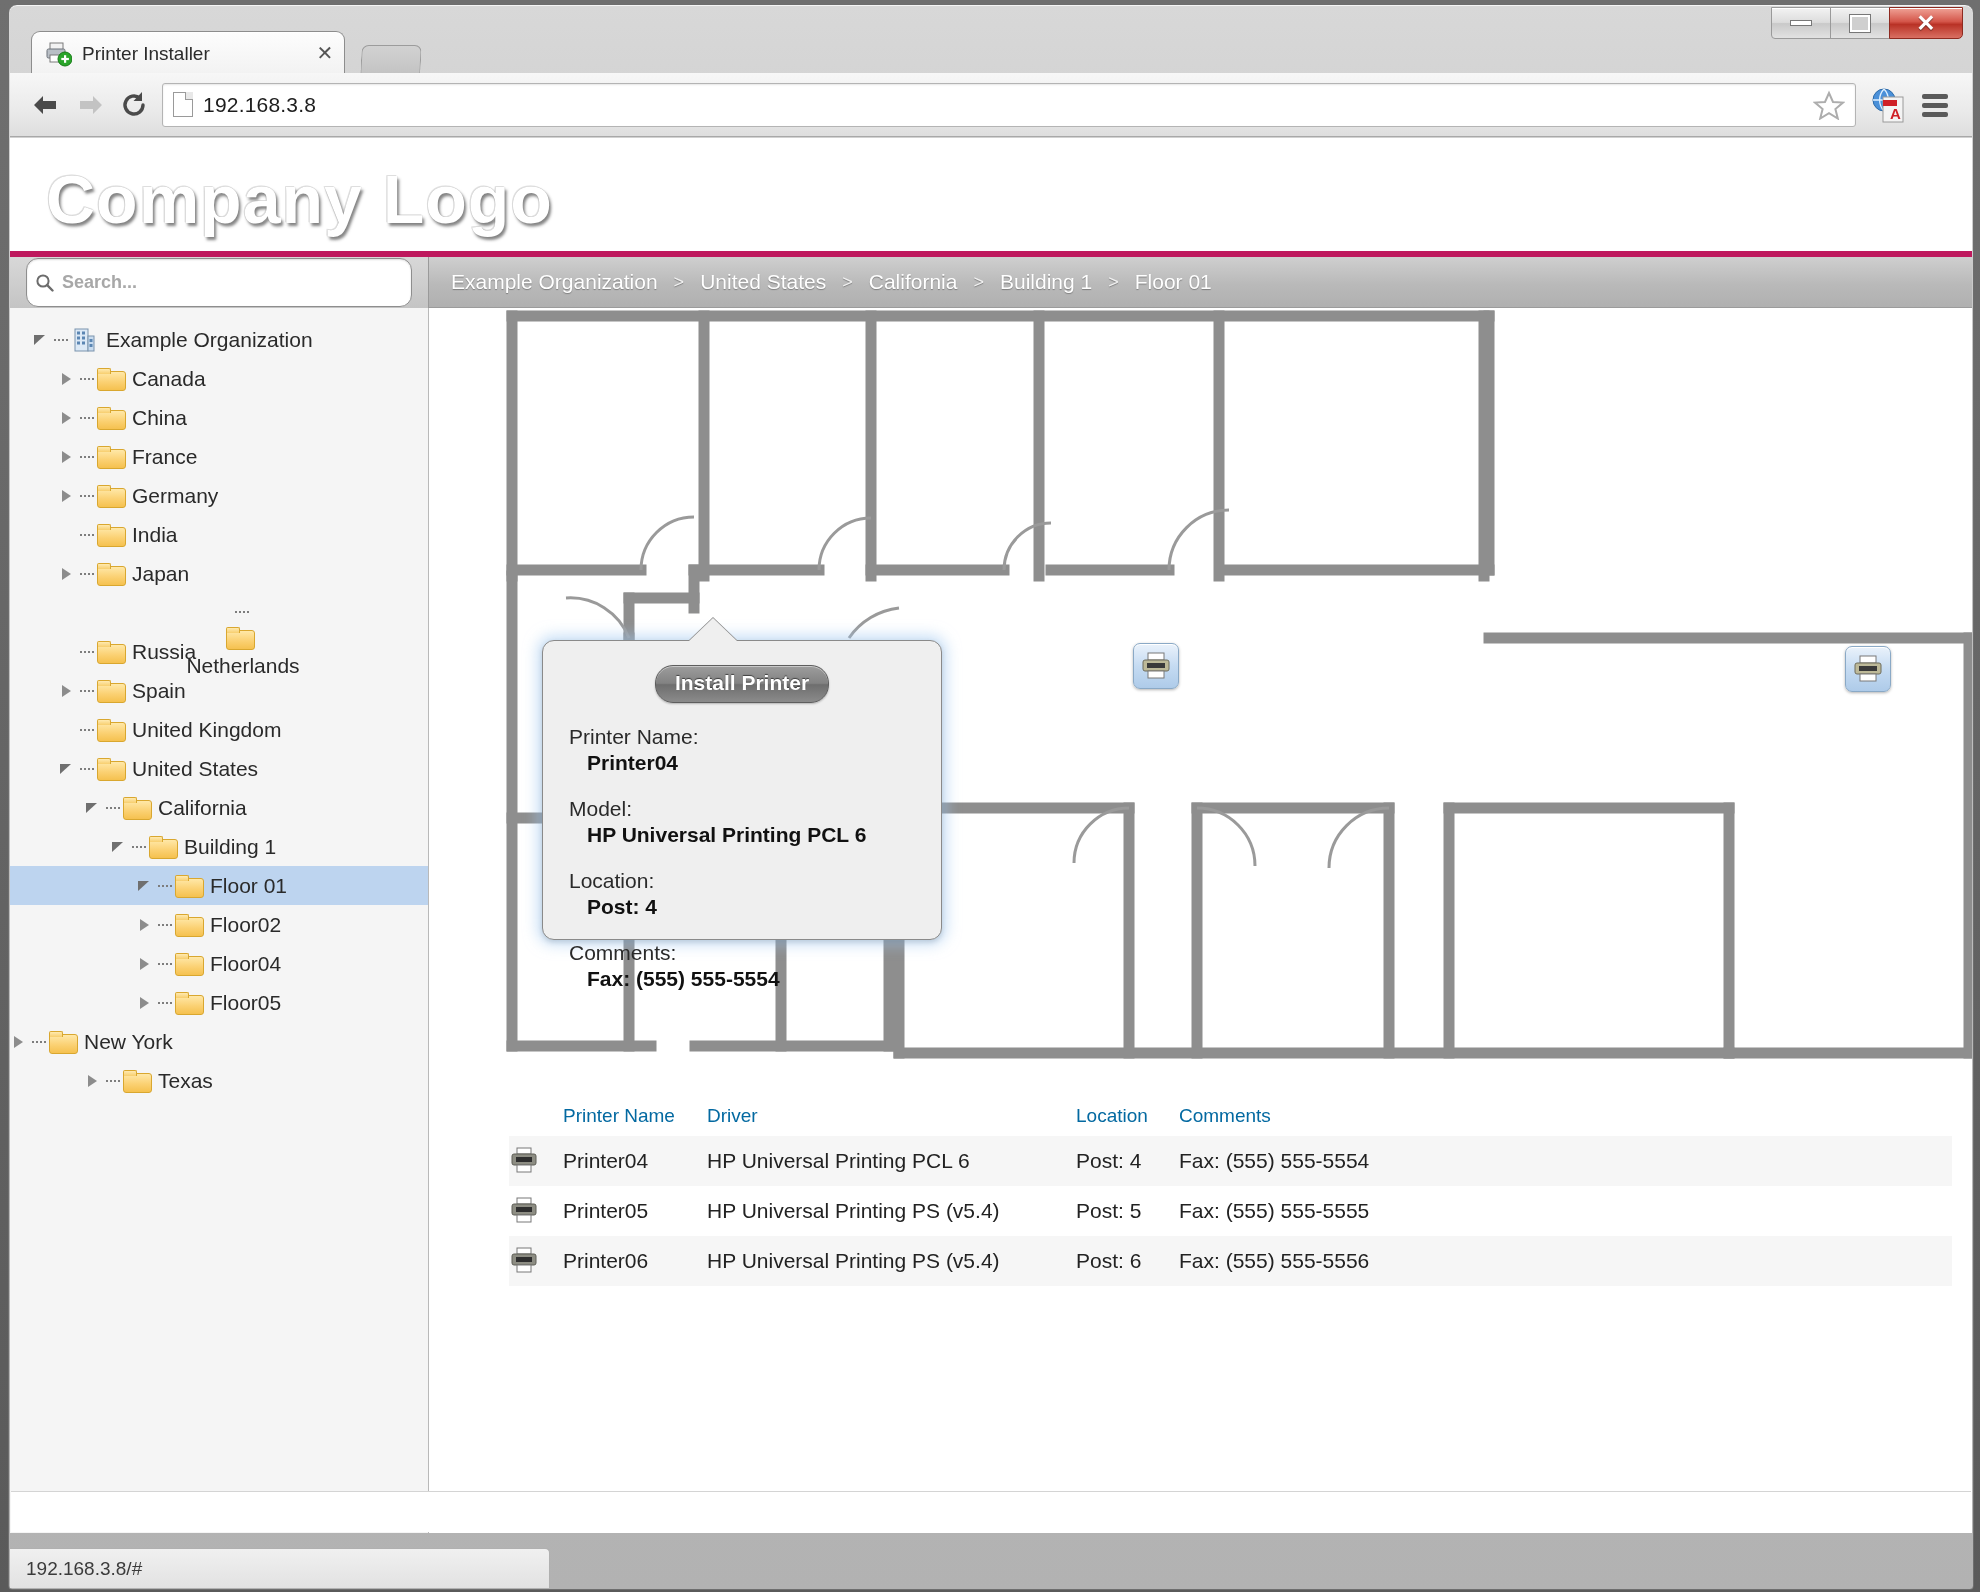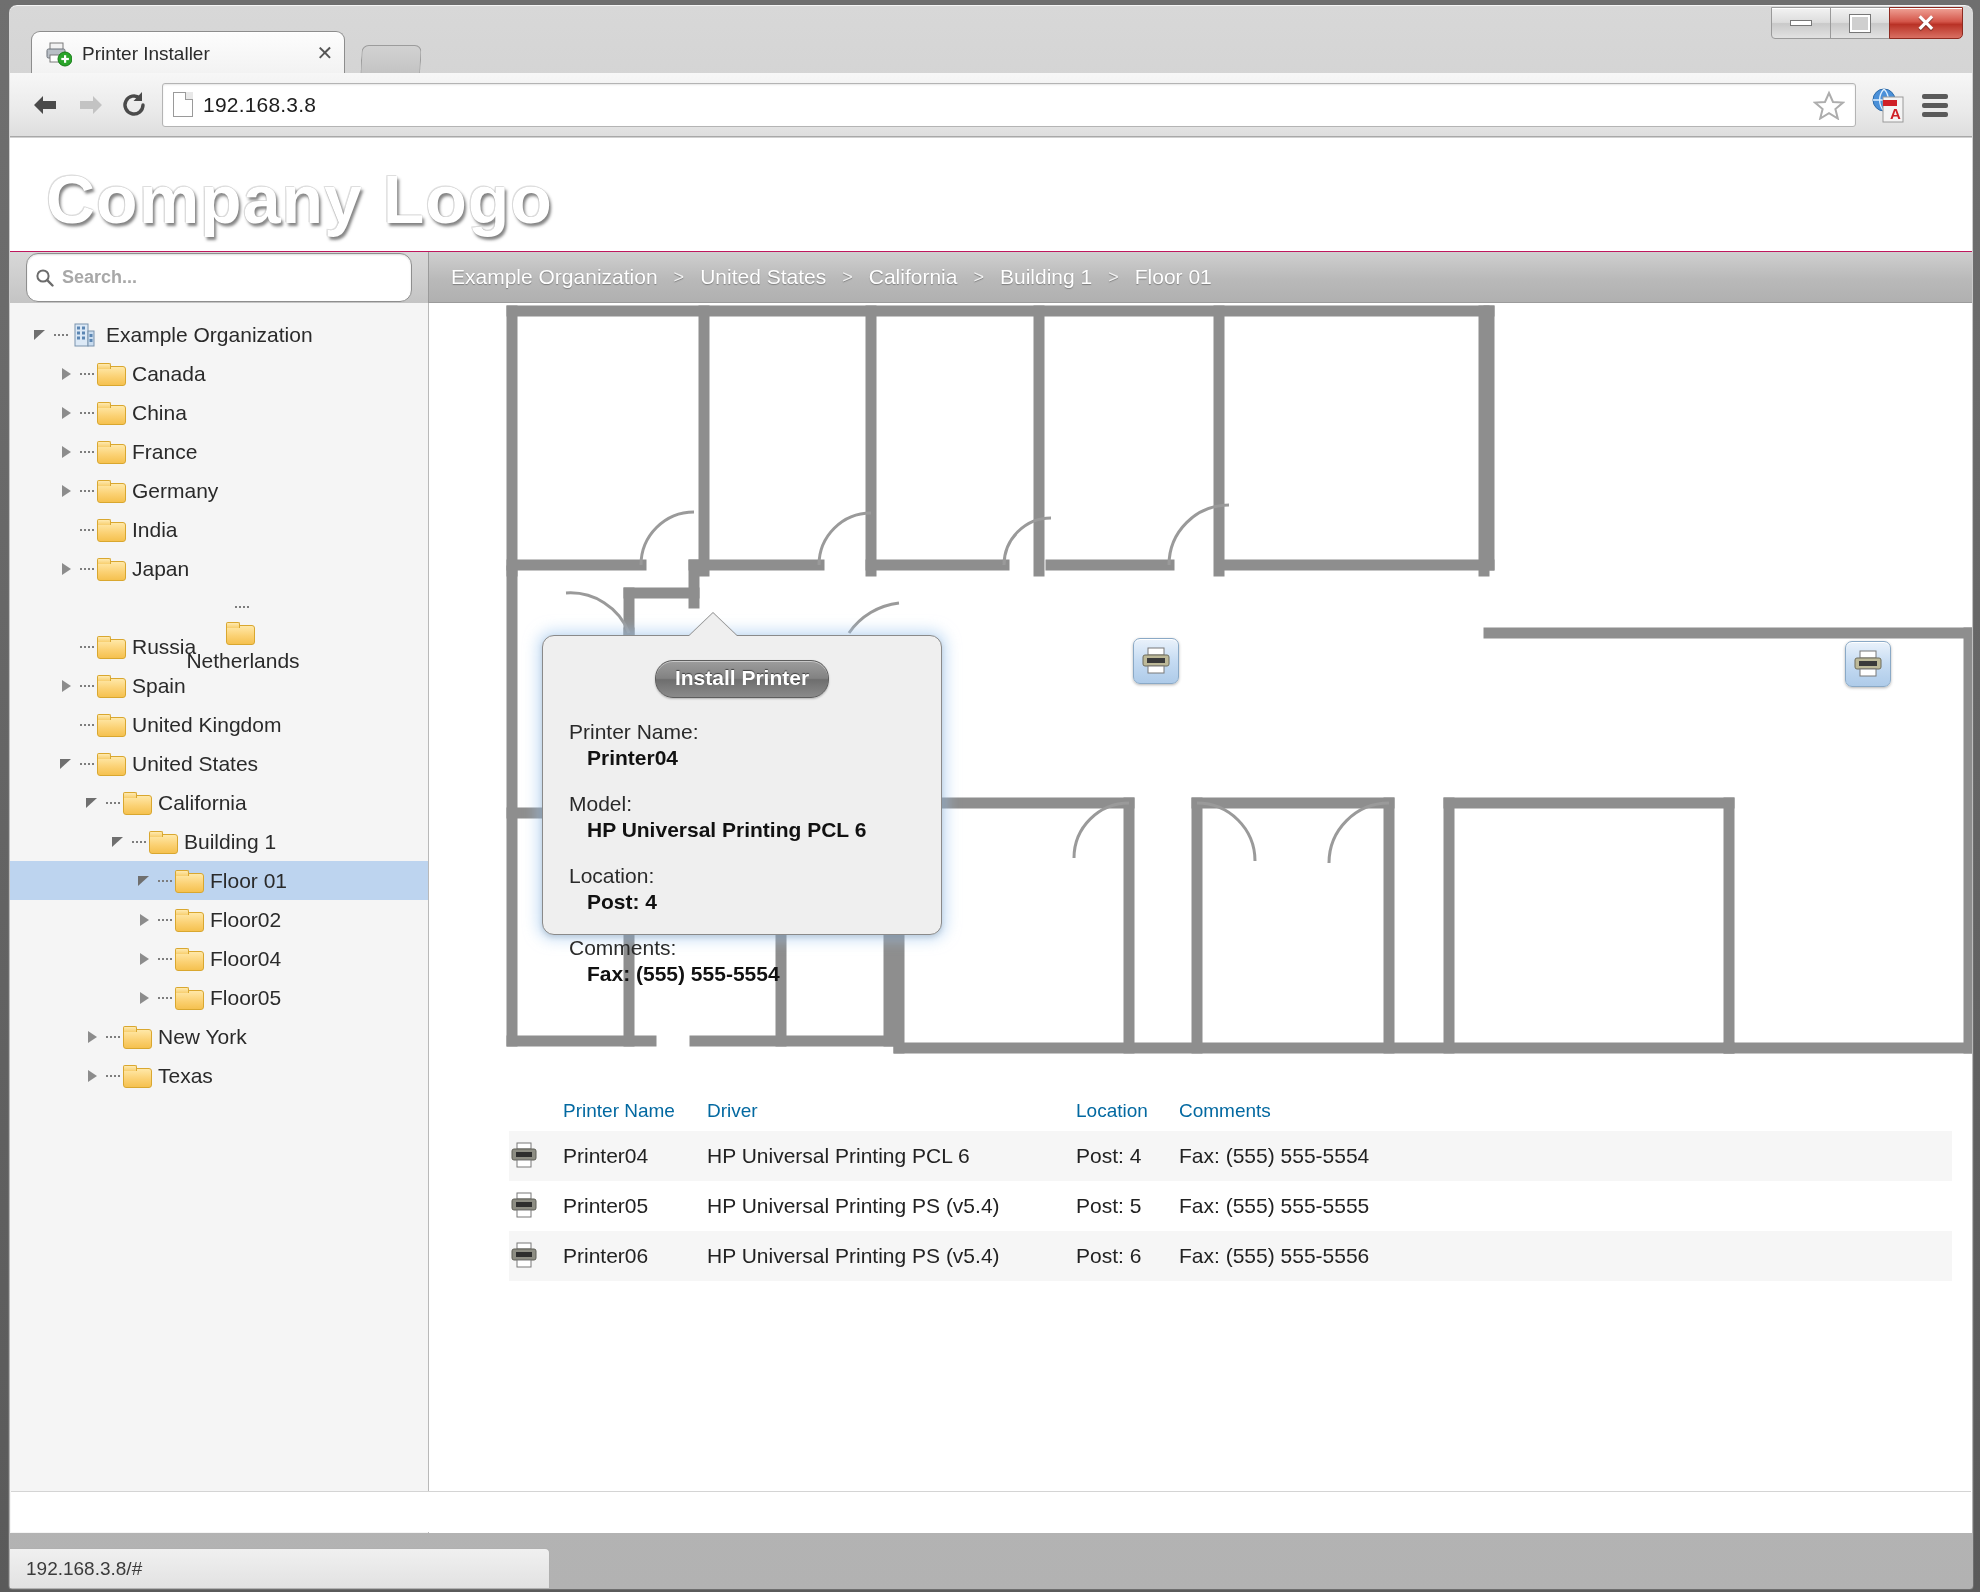--- a/index.html
+++ b/index.html
@@ -89,21 +89,21 @@
   .page-icon:after{content:"";position:absolute;right:-1px;top:-1px;width:7px;height:7px;background:#e8e8e8;border-left:1px solid #9a9a9a;border-bottom:1px solid #9a9a9a;}
   .tb-icon { width:46px; height:46px; display:flex; align-items:center; justify-content:center; cursor:pointer;}
 
   
   .page {
     position:absolute; left:1px; top:133px; right:1px; bottom:56px;
     background:#ffffff; overflow:hidden;
   }
   .brandbar {
     height:113px; background:#ffffff; position:relative;
-    border-bottom:1px solid #be185d;
+    border-bottom:6px solid #be185d;
   }
   .brand-logo {
     position:absolute; left:36px; top:22px;
     font-size:68px; font-weight:bold; color:#ffffff;
     letter-spacing:1px;
     text-shadow: 2px 3px 3px rgba(110,110,110,.85), 0 0 1px rgba(150,150,150,.9),
                  -1px -1px 0 #e6e6e6;
   }
 
   
@@ -464,21 +464,21 @@
                 <span class="dots"></span>
                 <span class="folder"></span>
                 <span class="tree-label">Floor04</span>
               </div>
               <div class="tree-row" style="padding-left: 126px;">
                 <span class="tw collapsed"></span>
                 <span class="dots"></span>
                 <span class="folder"></span>
                 <span class="tree-label">Floor05</span>
               </div>
-              <div class="tree-row" style="padding-left: 74px;">
+              <div class="tree-row" style="">
                 <span class="tw collapsed"></span>
                 <span class="dots"></span>
                 <span class="folder"></span>
                 <span class="tree-label">New York</span>
               </div>
               <div class="tree-row" style="padding-left: 74px;">
                 <span class="tw collapsed"></span>
                 <span class="dots"></span>
                 <span class="folder"></span>
                 <span class="tree-label">Texas</span>

